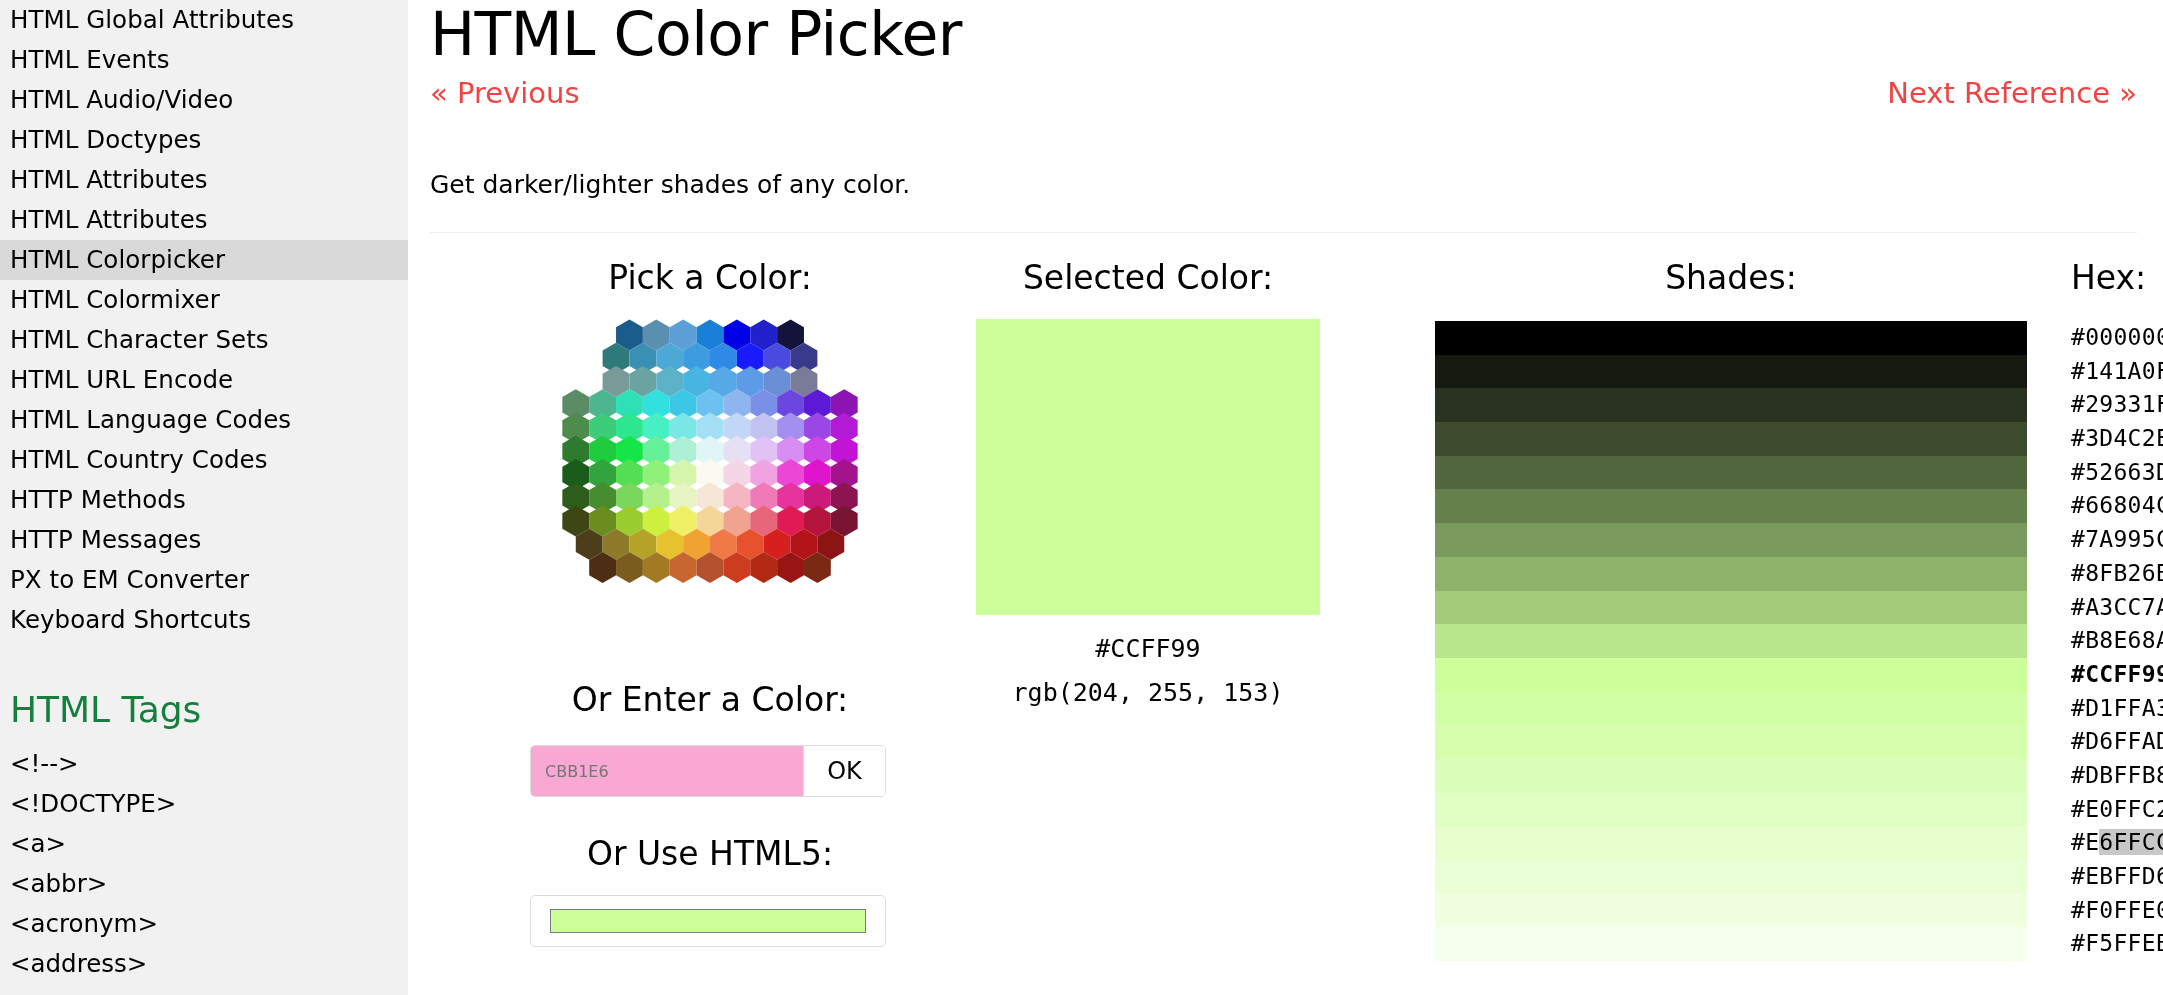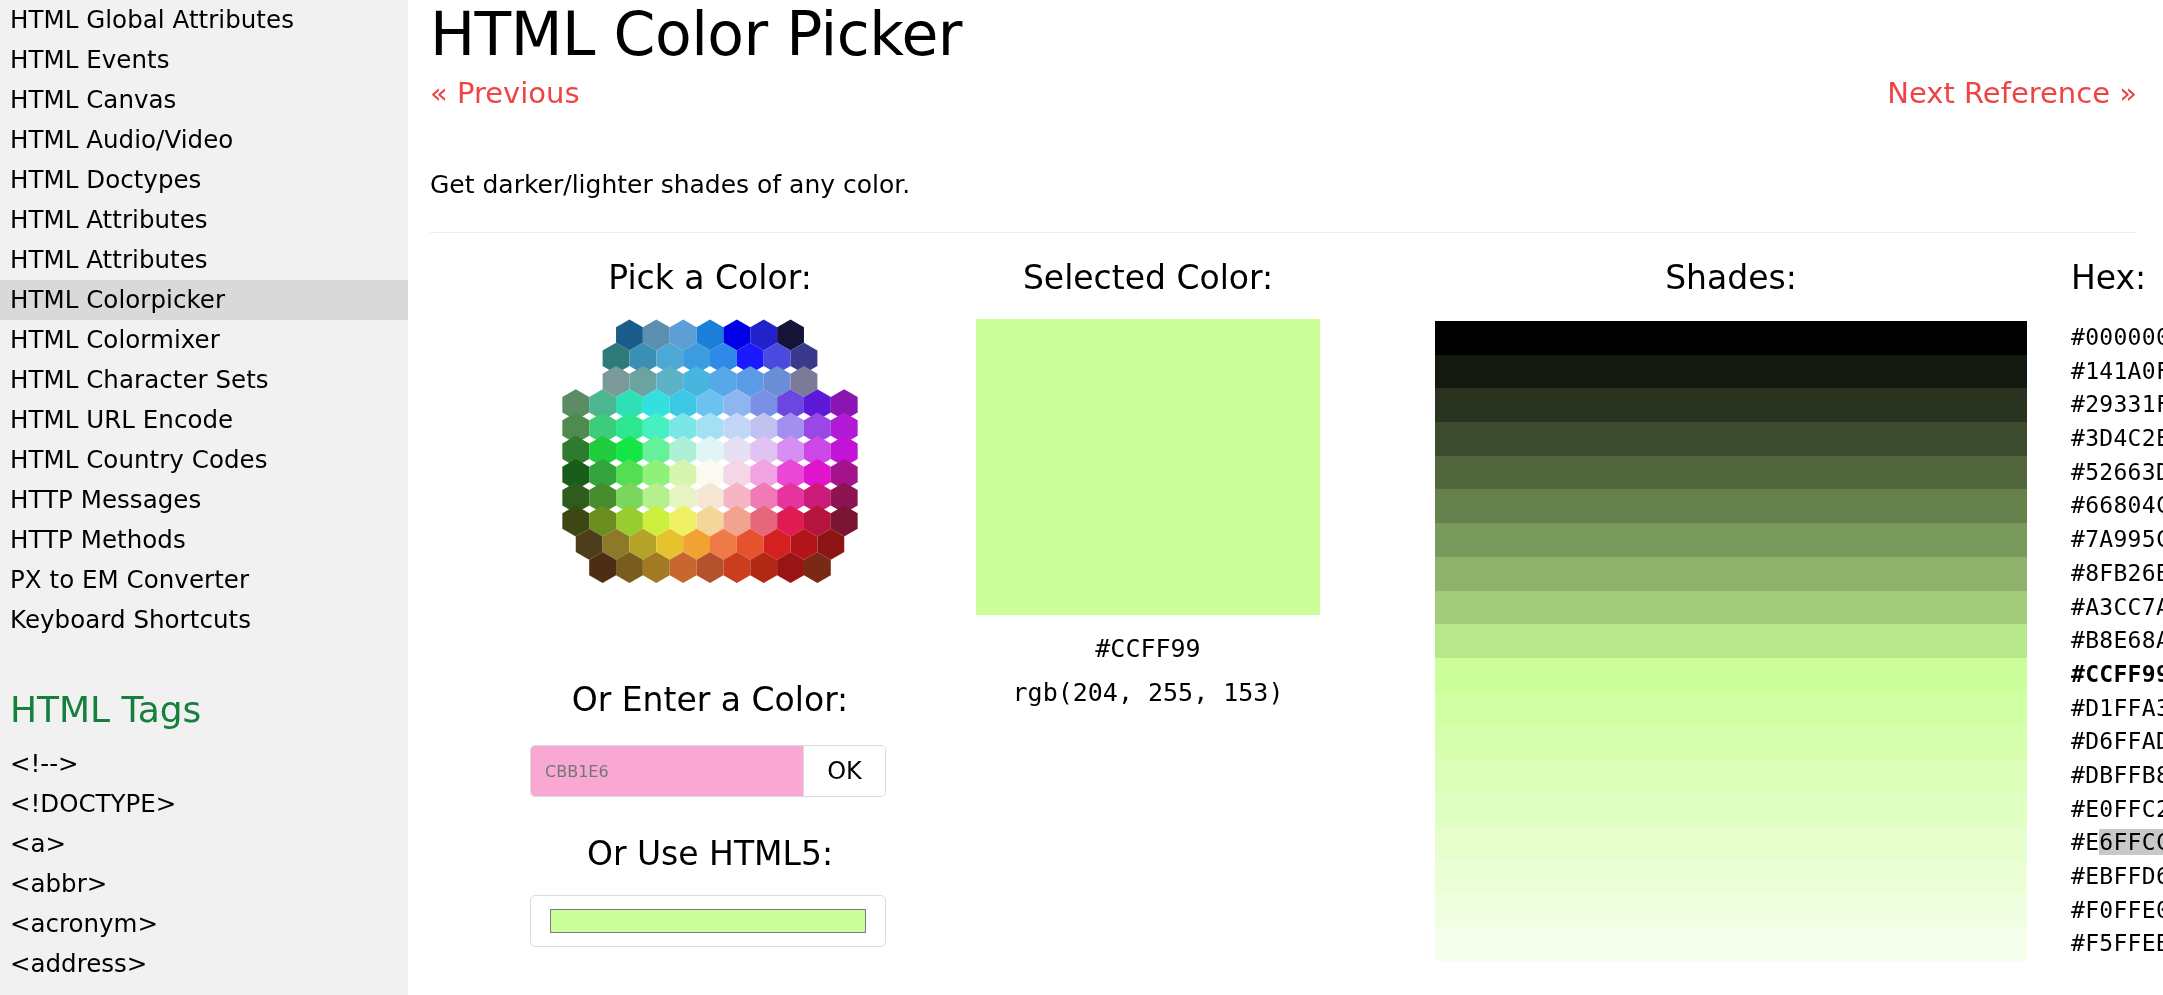--- a/index.html
+++ b/index.html
@@ -272,32 +272,32 @@
 </style>
 </head>
 <body>
 
 <div id="page">
 
   <aside id="sidebar">
     <div id="nav-list">
         <a class="nav-item" href="#">HTML Global Attributes</a>
         <a class="nav-item" href="#">HTML Events</a>
-        <a class="nav-item" href="#">HTML Canvas</a>
         <a class="nav-item" href="#">HTML Audio/Video</a>
         <a class="nav-item" href="#">HTML Doctypes</a>
         <a class="nav-item" href="#">HTML Attributes</a>
         <a class="nav-item" href="#">HTML Attributes</a>
         <a class="nav-item active" href="#">HTML Colorpicker</a>
         <a class="nav-item" href="#">HTML Colormixer</a>
         <a class="nav-item" href="#">HTML Character Sets</a>
         <a class="nav-item" href="#">HTML URL Encode</a>
+        <a class="nav-item" href="#">HTML Language Codes</a>
         <a class="nav-item" href="#">HTML Country Codes</a>
+        <a class="nav-item" href="#">HTTP Methods</a>
         <a class="nav-item" href="#">HTTP Messages</a>
-        <a class="nav-item" href="#">HTTP Methods</a>
         <a class="nav-item" href="#">PX to EM Converter</a>
         <a class="nav-item" href="#">Keyboard Shortcuts</a>
       </div>
     <div class="nav-gap"></div>
     <div class="nav-heading">HTML Tags</div>
     <div id="tag-list">
         <a class="tag-item" href="#">&lt;!--&gt;</a>
         <a class="tag-item" href="#">&lt;!DOCTYPE&gt;</a>
         <a class="tag-item" href="#">&lt;a&gt;</a>
         <a class="tag-item" href="#">&lt;abbr&gt;</a>

